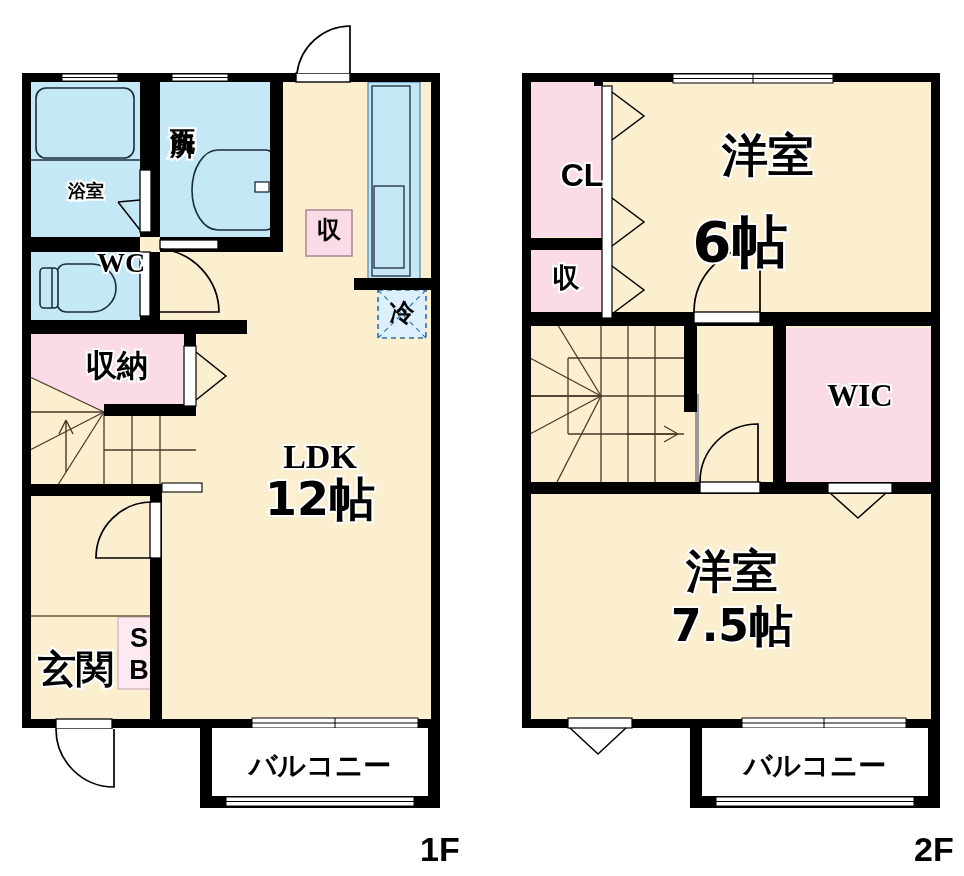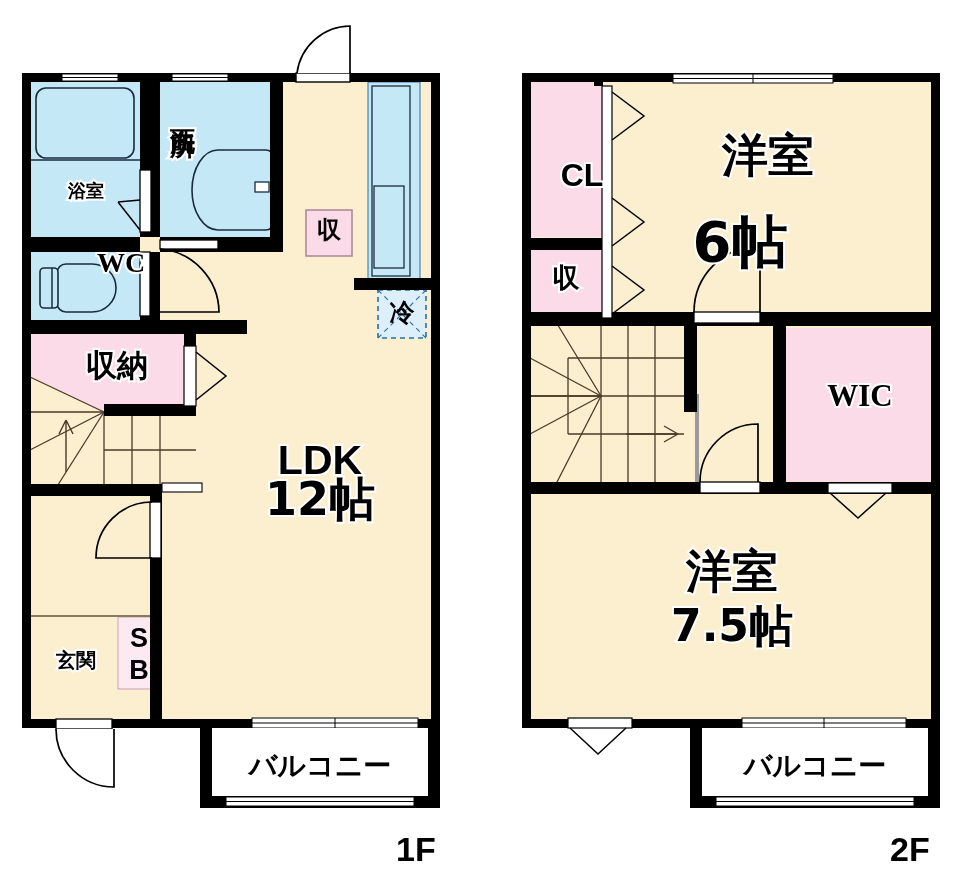--- a/index.html
+++ b/index.html
@@ -20,20 +20,21 @@
     width: 964px;
     height: 876px;
   }
   .floor-label {
     position: absolute;
     font-family: "Liberation Sans", sans-serif;
     font-size: 34px;
     font-weight: 700;
     color: #000;
     letter-spacing: 0px;
+    margin-left: 24px;
   }
   #label-1f { left: 396px; top: 830px; }
   #label-2f { left: 890px; top: 830px; }
 
   
   .rt {
     position: absolute;
     color: #000;
     font-family: "DejaVu Sans", sans-serif;
     font-weight: 700;
@@ -281,25 +282,25 @@
 </svg>
 
 <div class="rt" style="left:30px; top:182px; width:112px; font-size:18px;">浴室</div>
 
 <div class="rt" style="left:163px; top:108px; width:32px; font-size:25px; writing-mode:vertical-rl; text-orientation:upright; letter-spacing:2px;">洗面所</div>
 
 <div class="rt" style="left:96px; top:250px; width:50px; font-size:28px; font-family:Liberation Serif, serif; line-height:0.92;">WC</div>
 
 <div class="rt" style="left:62px; top:350px; width:110px; font-size:31px;">収納</div>
 
-<div class="rt" style="left:245px; top:440px; width:150px; font-size:41px; font-family:Liberation Sans, sans-serif;">LDK</div>
+<div class="rt" style="left:245px; top:440px; width:150px; font-size:34px; font-family:Liberation Serif, serif;">LDK</div>
 
 <div class="rt" style="left:240px; top:476px; width:160px; font-size:46px;">12帖</div>
 
-<div class="rt" style="left:36px; top:650px; width:80px; font-size:20px;">玄関</div>
+<div class="rt" style="left:36px; top:650px; width:80px; font-size:38px;">玄関</div>
 
 <div class="rt-plain" style="left:120px; top:622px; width:38px; font-size:27px; font-family:'Liberation Sans',sans-serif; line-height:1.2;">
     <div style="text-align: center;">S</div>
     <div style="text-align: center;">B</div>
   </div>
 
 <div class="rt-plain" style="left:308px; top:218px; width:42px; font-size:24px;">収</div>
 
 <div class="rt-plain" style="left:380px; top:300px; width:44px; font-size:25px;">冷</div>
 

